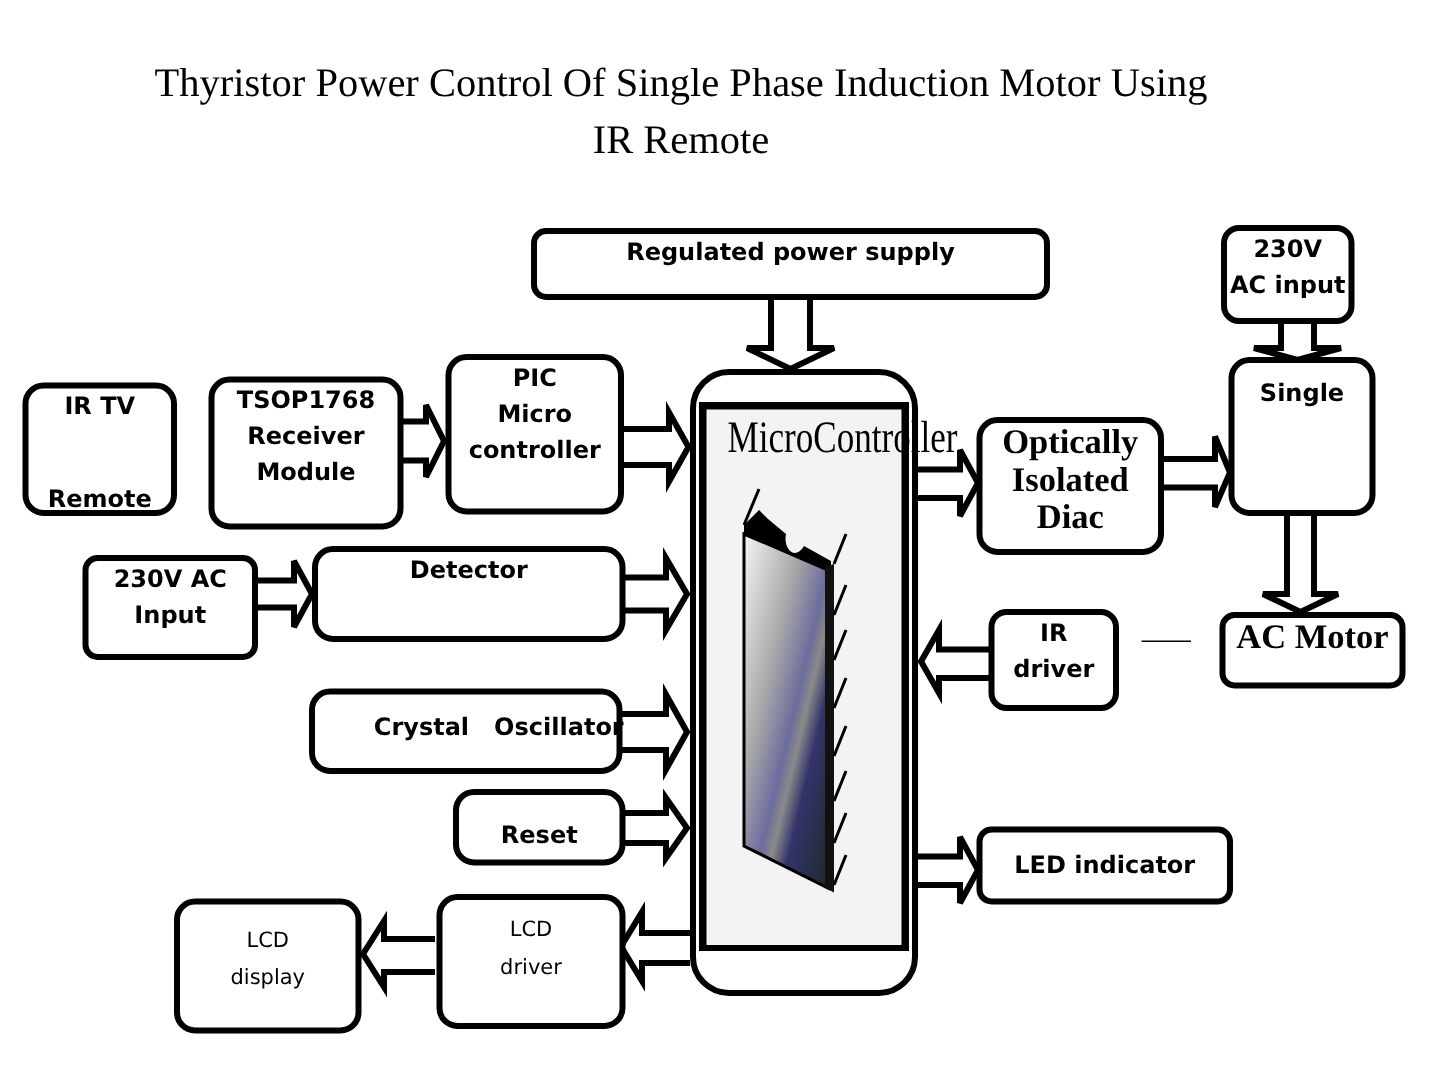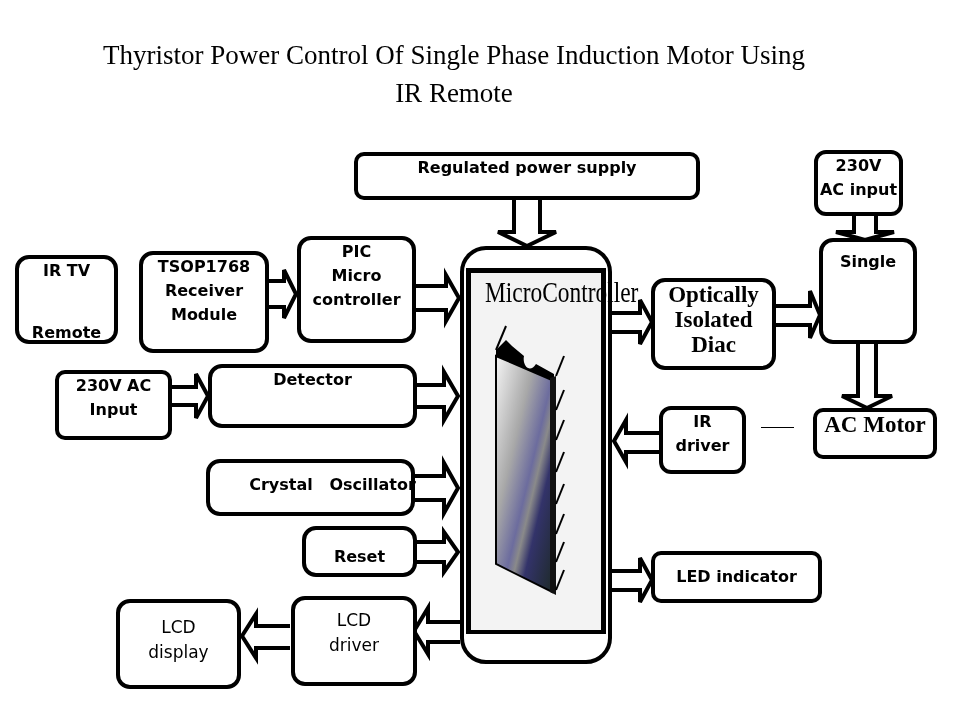--- a/index.html
+++ b/index.html
@@ -3,21 +3,21 @@
 <meta charset="utf-8">
 <style>
   html, body { margin: 0; padding: 0; background: #ffffff; }
   body { width: 960px; height: 720px; position: relative; overflow: hidden; font-family: "DejaVu Sans", sans-serif; }
   .title { position: absolute; left: 0; width: 908px; text-align: center; font-family: "Liberation Serif", serif; font-size: 27px; color: #000000; letter-spacing: 0; }
   .title.l1 { top: 40px; }
   .title.l2 { top: 78px; }
   svg.arrows { position: absolute; left: 0; top: 0; width: 960px; height: 720px; }
   .box { position: absolute; box-sizing: border-box; border: 4px solid #000; border-radius: 14px; background: #fff; display: flex; flex-direction: column; align-items: center; justify-content: flex-start; text-align: center; color: #000; }
   .sans-b { font-family: "DejaVu Sans", sans-serif; font-weight: bold; font-size: 16px; line-height: 24px; }
-  .sans-n { font-family: "DejaVu Sans", sans-serif; font-weight: normal; font-size: 17px; line-height: 25px; }
+  .sans-n { font-family: "DejaVu Sans", sans-serif; font-weight: normal; font-size: 14px; line-height: 25px; }
   .serif-b { font-family: "Liberation Serif", serif; font-weight: bold; font-size: 23px; line-height: 25px; }
   .top-align { justify-content: flex-start; padding-top: 8px; }
   .mc-outer { position: absolute; left: 460px; top: 246px; width: 152px; height: 418px; box-sizing: border-box; border: 4px solid #000; border-radius: 26px; background: #fff; }
   .mc-inner { position: absolute; left: 466px; top: 268px; width: 140px; height: 366px; box-sizing: border-box; border: 5px solid #000; border-bottom: 4px solid #000; background: #f3f3f3; }
   .mc-label { position: absolute; left: 470px; top: 274px; width: 136px; text-align: center; font-family: "Liberation Serif", serif; font-size: 30px; line-height: 36px; transform: scaleX(0.78); transform-origin: center; white-space: nowrap; }
   .dash { position: absolute; left: 761px; top: 427px; width: 33px; height: 1px; background: #000; }
 </style>
 </head>
 <body>
 

